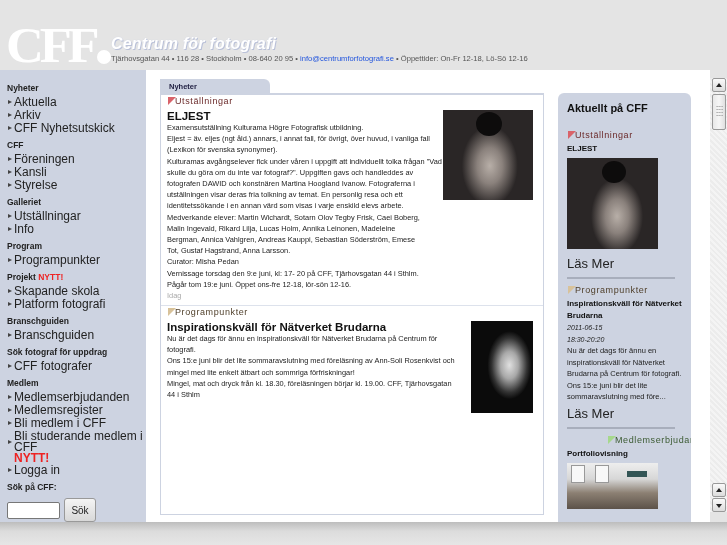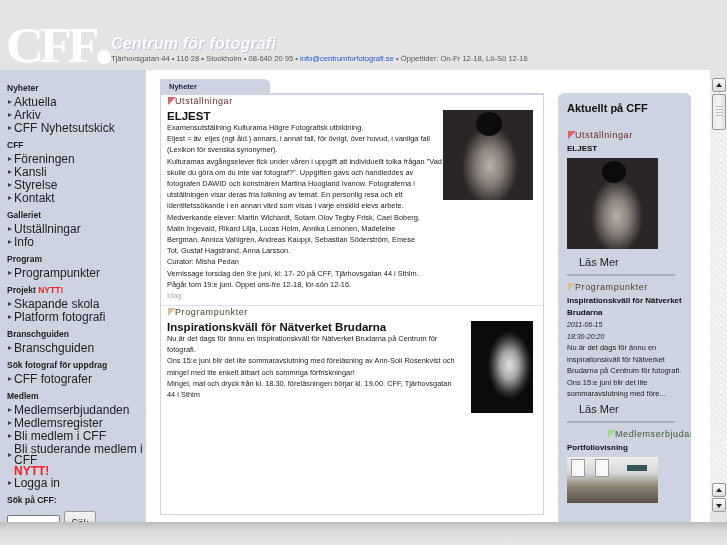--- a/index.html
+++ b/index.html
@@ -47,21 +47,21 @@
   .photo1 .head { position: absolute; left: 33px; top: 2px; width: 26px; height: 24px; border-radius: 50%; background: #0d0c0c; }
   .photo2 { position: absolute; right: 10px; top: 14px; width: 62px; height: 92px; background: radial-gradient(ellipse 22px 34px at 62% 48%, #e0e0e0 0%, #a8a8a8 40%, #333 80%, #0b0b0b 100%), #0b0b0b; }
   .sep { height: 1px; background: #dde2ec; margin: 5px 0 0 0; }
 
   
   .rightbox { position: absolute; left: 412px; top: 23px; width: 133px; height: 429px; background: #cdd3e1; border-radius: 6px 6px 0 0; padding: 9px 9px 0 9px; overflow: hidden; }
   .rb-title { font-size: 11px; font-weight: bold; color: #111; margin-bottom: 16px; }
   .rb-item-title { font-size: 8px; font-weight: bold; color: #111; line-height: 12px; margin-top: 2px; }
   .rb-photo1 { width: 91px; height: 91px; margin-top: 3px; background: radial-gradient(ellipse 26px 38px at 55% 64%, #b8afa8 0%, #8a817c 45%, #2a2626 100%), #141212; position: relative; }
   .rb-photo1 .head { position: absolute; left: 35px; top: 3px; width: 24px; height: 22px; border-radius: 50%; background: #0d0c0c; }
-  .rb-more { font-size: 11px; color: #222; margin-top: 7px; cursor: pointer; margin-left: 12px; }
+  .rb-more { font-size: 13px; color: #222; margin-top: 7px; cursor: pointer; }
   .rb-divider { height: 2px; background: #a8aebc; margin: 6px 0 6px 0; width: 108px; }
   .rb-date { font-size: 7px; font-style: italic; color: #222; line-height: 11.5px; }
   .rb-text { font-size: 7.5px; color: #222; line-height: 11.5px; }
   .rb-photo3 { width: 91px; height: 46px; margin-top: 3px; background: linear-gradient(180deg, #eee 0%, #d7d7d7 35%, #8c8073 65%, #5c5249 100%); position: relative; }
   .rb-photo3 .win { position: absolute; top: 2px; width: 14px; height: 18px; background: #f8f8f8; border: 1px solid #999; }
   .rb-photo3 .pic { position: absolute; top: 8px; height: 6px; background: #355; }
 
   
   .scrollbar { position: absolute; left: 710px; top: 78px; width: 17px; height: 434px; background: repeating-linear-gradient(45deg, #f4f4f4 0 2px, #ececec 2px 4px); }
   .sb-btn { position: absolute; left: 2px; width: 14px; height: 14px; background: linear-gradient(#fafafa, #dcdcdc); border: 1px solid #999; border-radius: 2px; }
@@ -97,21 +97,20 @@
   <div class="leftnav">
     <div class="nav-heading">Nyheter</div>
     <div class="nav-item">Aktuella</div>
     <div class="nav-item">Arkiv</div>
     <div class="nav-item">CFF Nyhetsutskick</div>
 
     <div class="nav-heading">CFF</div>
     <div class="nav-item">Föreningen</div>
     <div class="nav-item">Kansli</div>
     <div class="nav-item">Styrelse</div>
-    <div class="nav-item">Kontakt</div>
 
     <div class="nav-heading">Galleriet</div>
     <div class="nav-item">Utställningar</div>
     <div class="nav-item">Info</div>
 
     <div class="nav-heading">Program</div>
     <div class="nav-item">Programpunkter</div>
 
     <div class="nav-heading">
       <span>Projekt</span>

